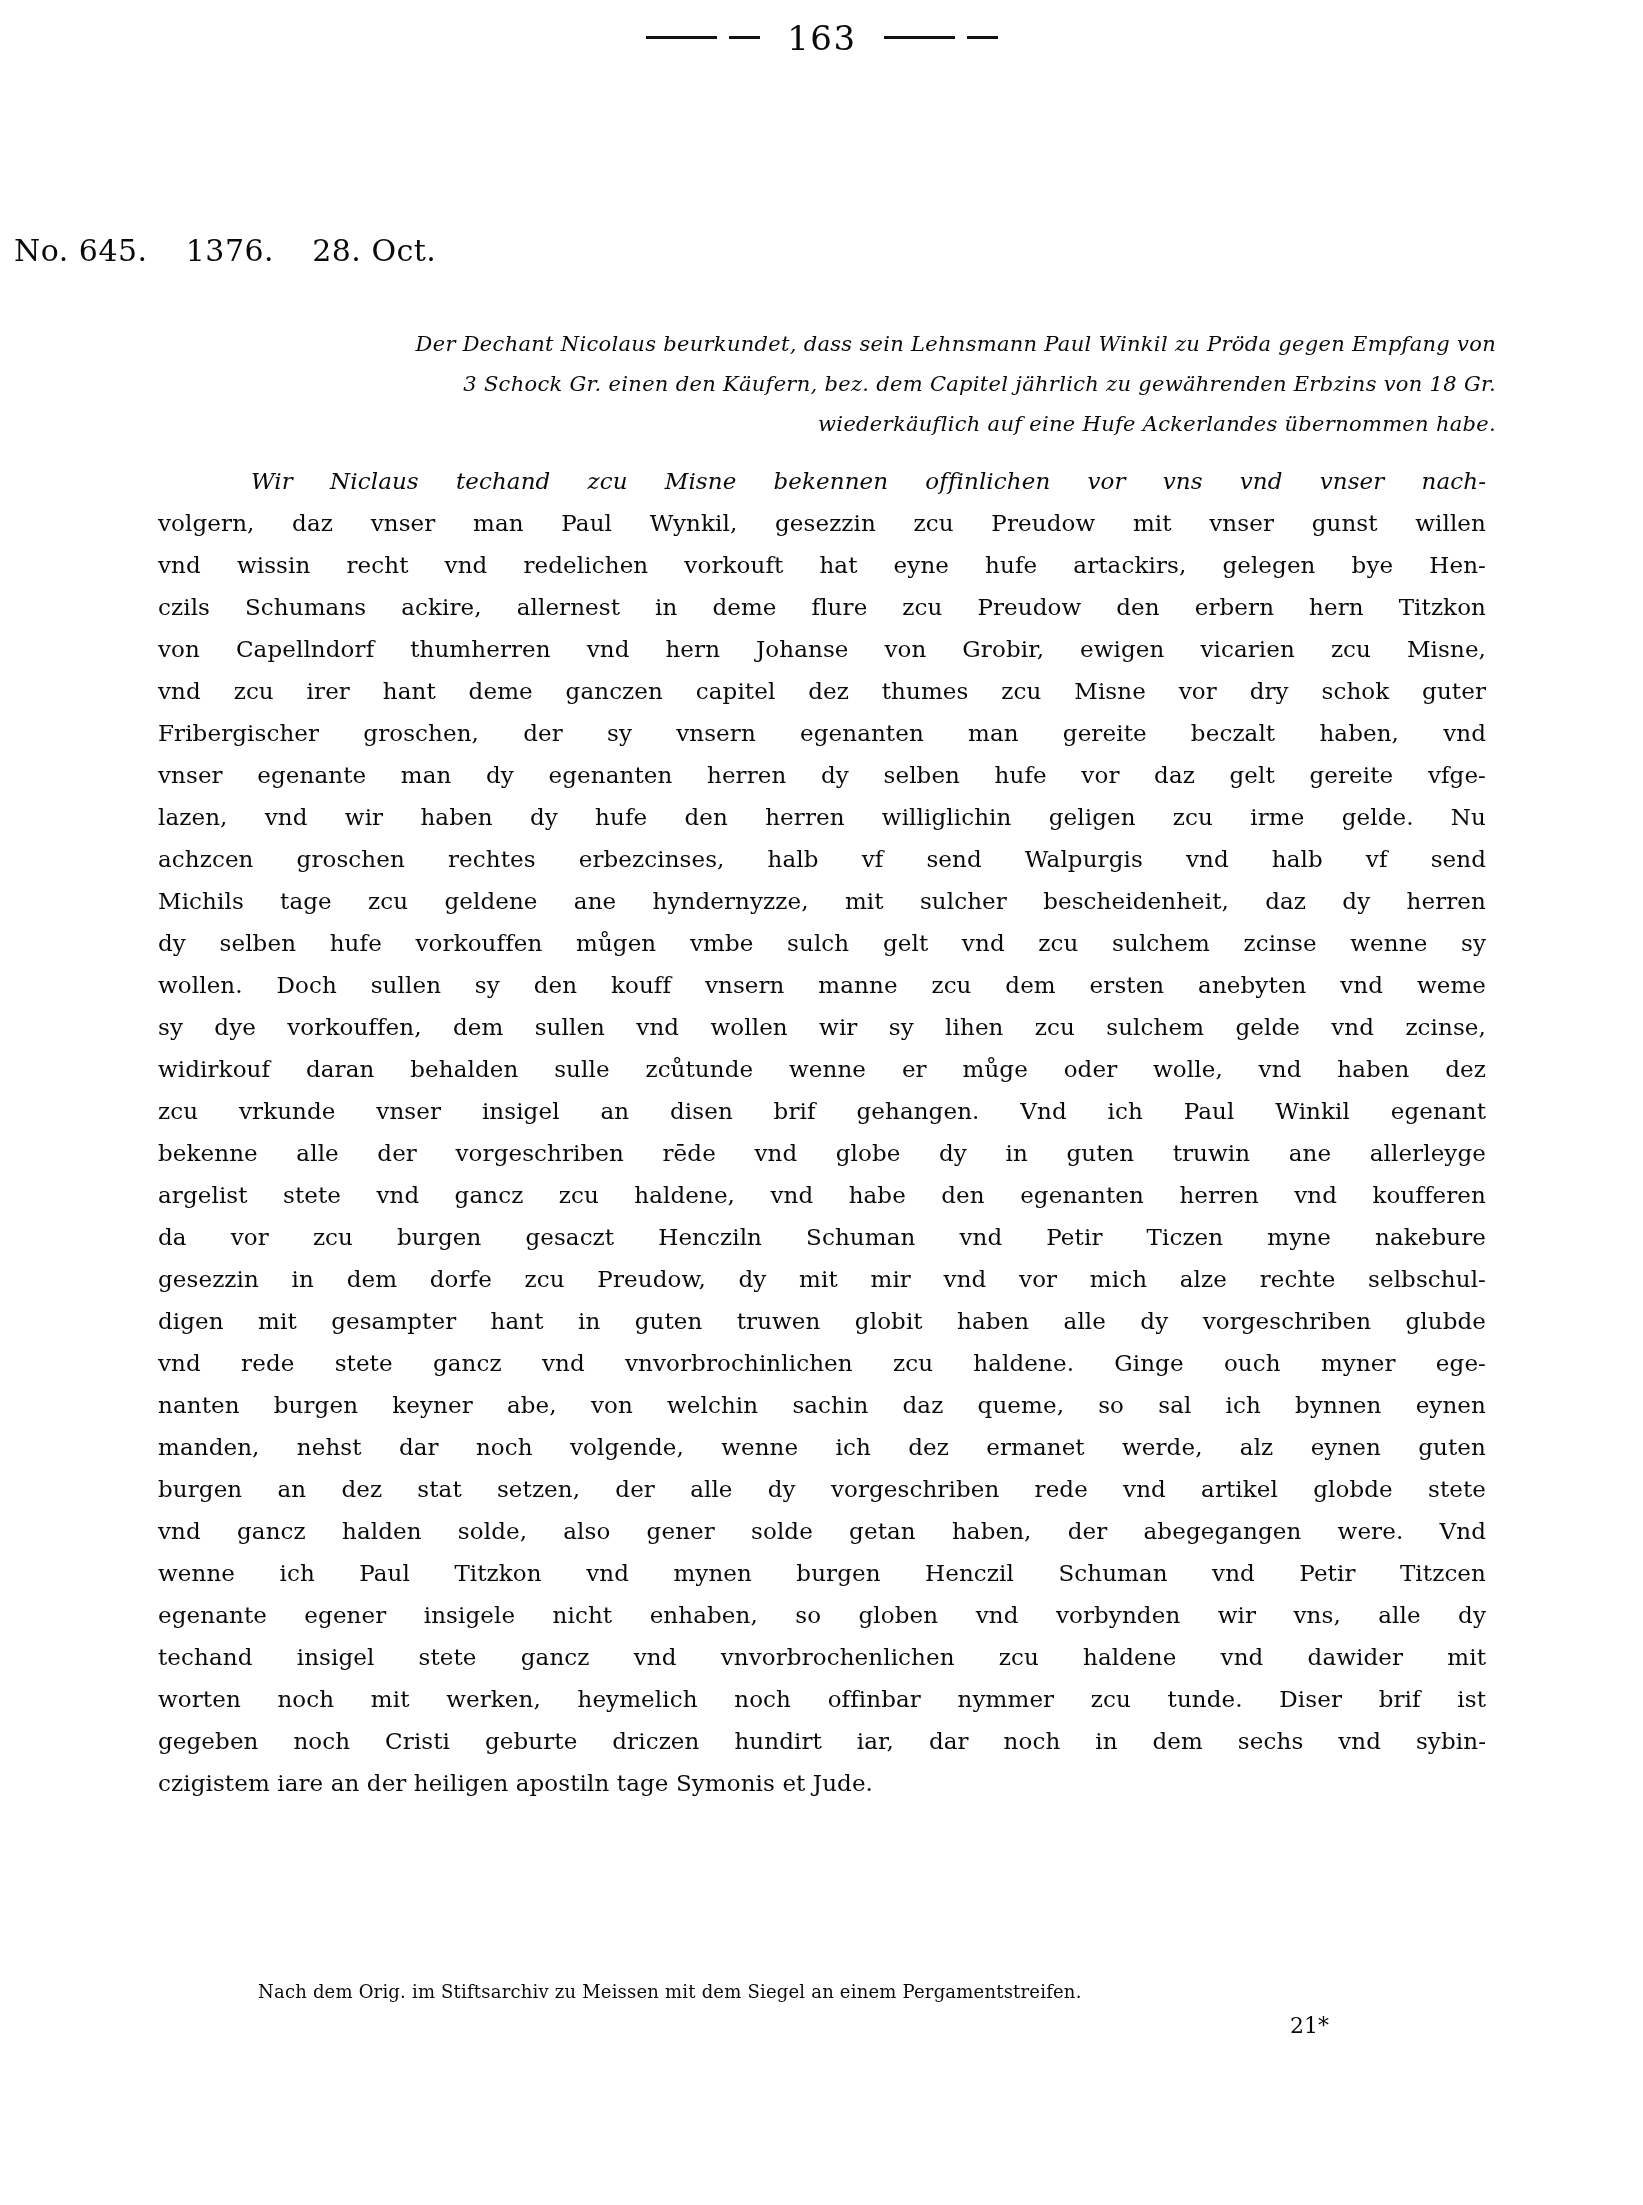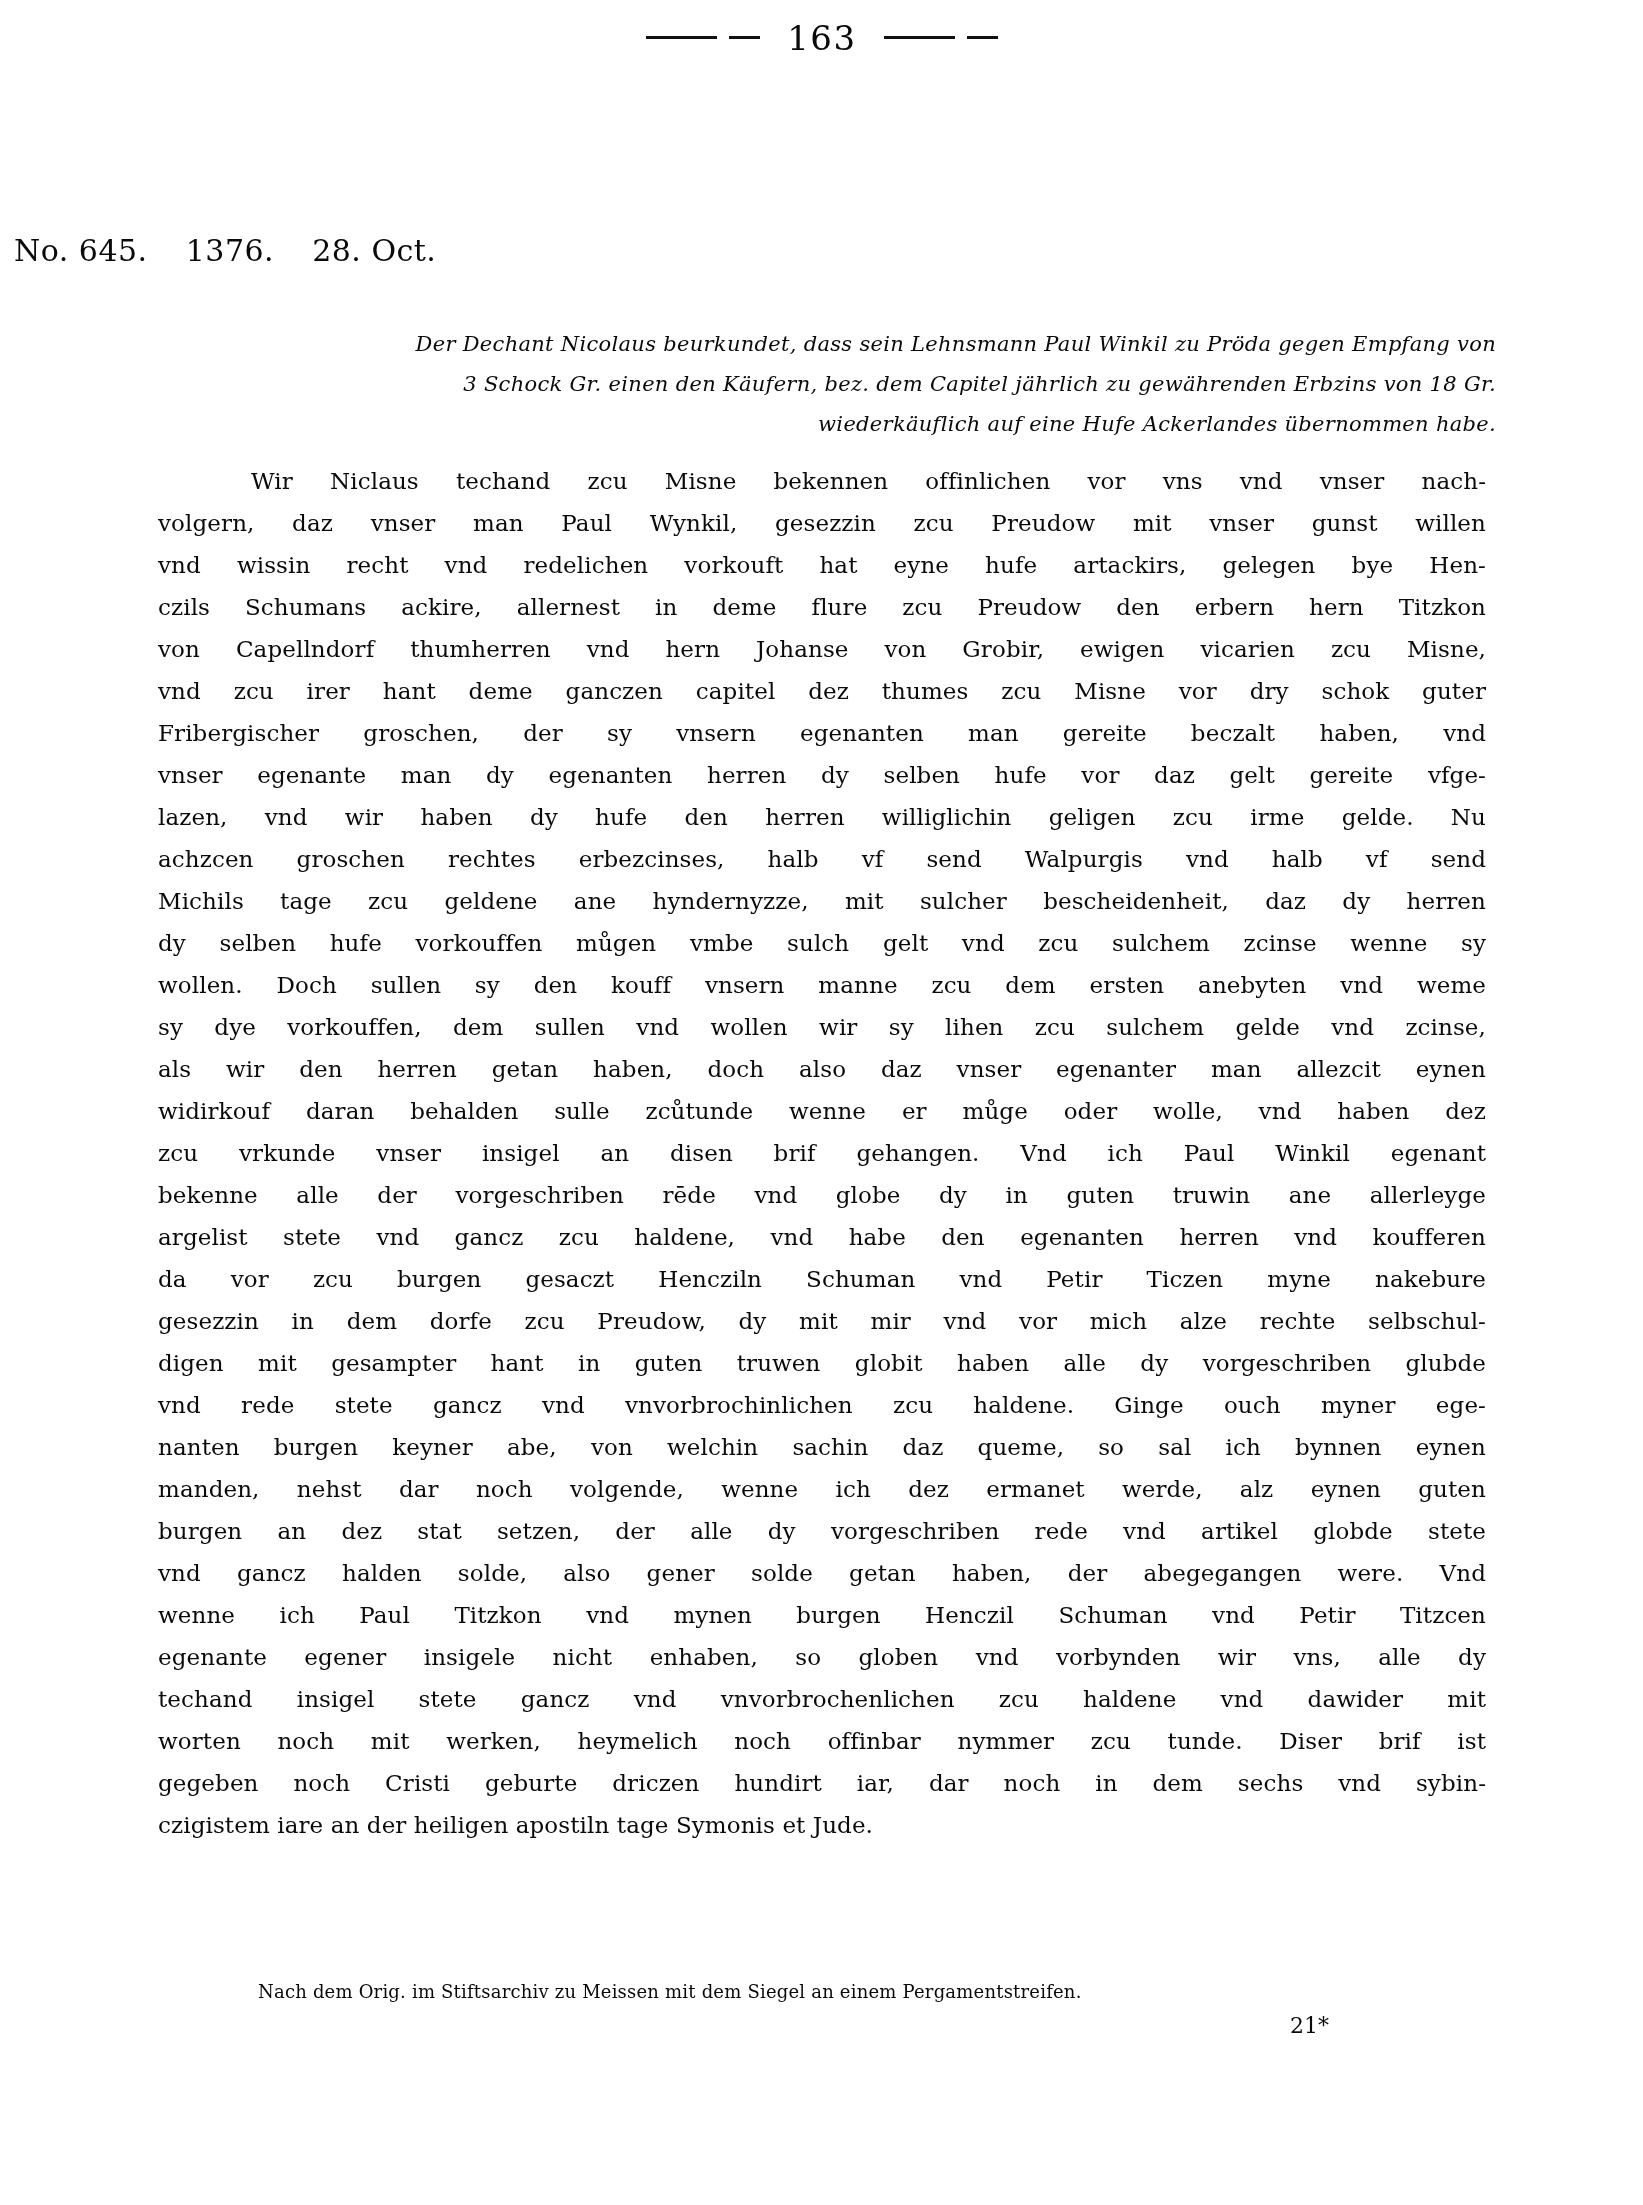--- a/index.html
+++ b/index.html
@@ -89,20 +89,21 @@
     letter-spacing: 0.1px;
   }
   .body-line {
     text-align: justify;
     text-align-last: justify;
     text-justify: inter-word;
     white-space: normal;
   }
   .body-line:first-child {
     text-indent: 93px;
+    font-style: italic;
   }
   .body-line:last-child {
     text-align-last: left;
   }
 
   
   .source-note {
     position: absolute;
     top: 1981px;
     left: 258px;
@@ -156,21 +157,20 @@
       <div class="body-line">von Capellndorf thumherren vnd hern Johanse von Grobir, ewigen vicarien zcu Misne,</div>
       <div class="body-line">vnd zcu irer hant deme ganczen capitel dez thumes zcu Misne vor dry schok guter</div>
       <div class="body-line">Fribergischer groschen, der sy vnsern egenanten man gereite beczalt haben, vnd</div>
       <div class="body-line">vnser egenante man dy egenanten herren dy selben hufe vor daz gelt gereite vfge-</div>
       <div class="body-line">lazen, vnd wir haben dy hufe den herren williglichin geligen zcu irme gelde. Nu</div>
       <div class="body-line">achzcen groschen rechtes erbezcinses, halb vf send Walpurgis vnd halb vf send</div>
       <div class="body-line">Michils tage zcu geldene ane hyndernyzze, mit sulcher bescheidenheit, daz dy herren</div>
       <div class="body-line">dy selben hufe vorkouffen můgen vmbe sulch gelt vnd zcu sulchem zcinse wenne sy</div>
       <div class="body-line">wollen. Doch sullen sy den kouff vnsern manne zcu dem ersten anebyten vnd weme</div>
       <div class="body-line">sy dye vorkouffen, dem sullen vnd wollen wir sy lihen zcu sulchem gelde vnd zcinse,</div>
-      <div class="body-line">als wir den herren getan haben, doch also daz vnser egenanter man allezcit eynen</div>
       <div class="body-line">widirkouf daran behalden sulle zcůtunde wenne er můge oder wolle, vnd haben dez</div>
       <div class="body-line">zcu vrkunde vnser insigel an disen brif gehangen. Vnd ich Paul Winkil egenant</div>
       <div class="body-line">bekenne alle der vorgeschriben rēde vnd globe dy in guten truwin ane allerleyge</div>
       <div class="body-line">argelist stete vnd gancz zcu haldene, vnd habe den egenanten herren vnd koufferen</div>
       <div class="body-line">da vor zcu burgen gesaczt Hencziln Schuman vnd Petir Ticzen myne nakebure</div>
       <div class="body-line">gesezzin in dem dorfe zcu Preudow, dy mit mir vnd vor mich alze rechte selbschul-</div>
       <div class="body-line">digen mit gesampter hant in guten truwen globit haben alle dy vorgeschriben glubde</div>
       <div class="body-line">vnd rede stete gancz vnd vnvorbrochinlichen zcu haldene. Ginge ouch myner ege-</div>
       <div class="body-line">nanten burgen keyner abe, von welchin sachin daz queme, so sal ich bynnen eynen</div>
       <div class="body-line">manden, nehst dar noch volgende, wenne ich dez ermanet werde, alz eynen guten</div>

